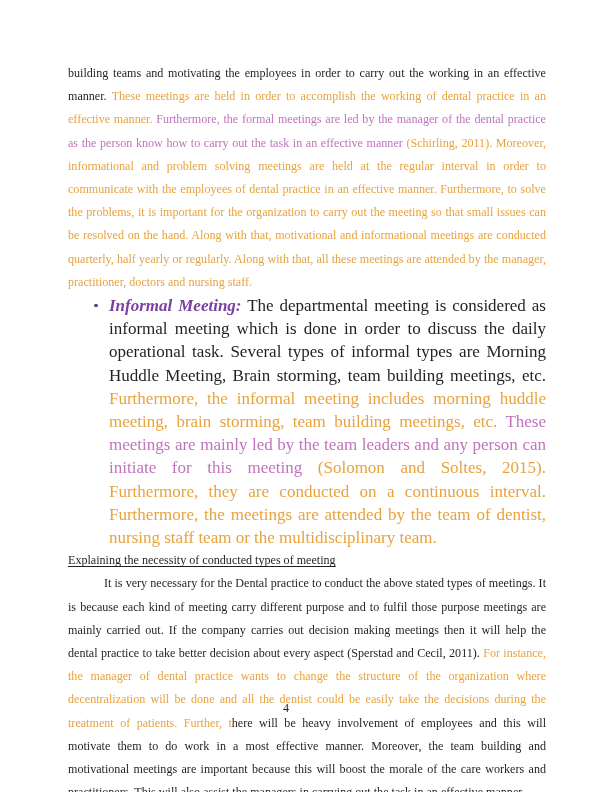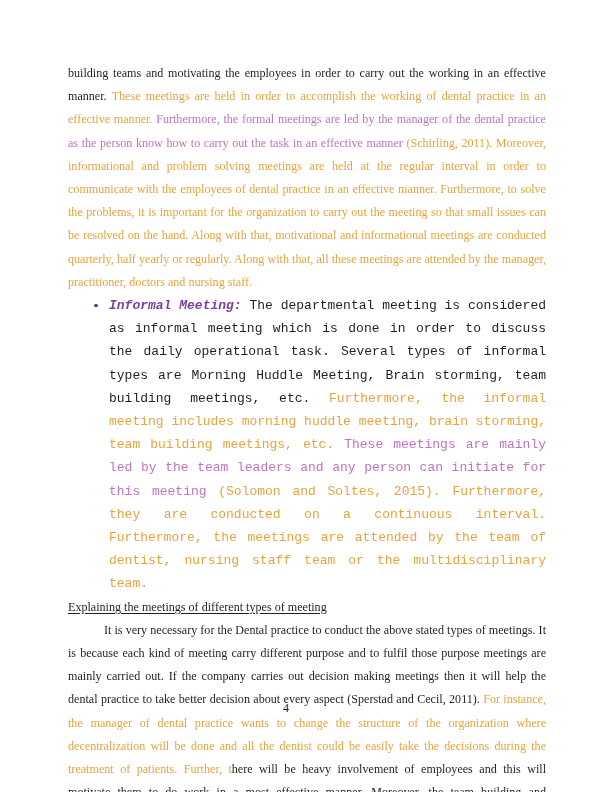--- a/index.html
+++ b/index.html
@@ -39,25 +39,24 @@
     font-family: Liberation Serif, serif;
   }
   .bullet-list {
     margin: 0;
     padding: 0;
     list-style: none;
   }
   .bullet-item {
     position: relative;
     padding-left: 41px;
-    font-size: 13px;
+    font-size: 17px;
     line-height: 23.2px;
     text-align: justify;
     text-justify: inter-word;
-    font-family: Liberation Mono, monospace;
   }
   .bullet-dot {
     position: absolute;
     left: 26px;
     top: 9.5px;
     width: 3.6px;
     height: 3.6px;
     border-radius: 50%;
     background: #5b3a7e;
   }
@@ -95,21 +94,21 @@
 <div id="page">
 
   <div id="content">
 
     <p class="body-para"><span class="seg ink">building teams and motivating the employees in order to carry out the working in an effective manner. </span><span class="seg amber">These meetings are held in order to accomplish the working of dental practice in an effective manner. </span><span class="seg orchid">Furthermore, the formal meetings are led by the manager of the dental practice as the person know how to carry out the task in an effective manner </span><span class="seg amber">(Schirling, 2011). Moreover, informational and problem solving meetings are held at the regular interval in order to communicate with the employees of dental practice in an effective manner. Furthermore, to solve the problems, it is important for the organization to carry out the meeting so that small issues can be resolved on the hand. Along with that, motivational and informational meetings are conducted quarterly, half yearly or regularly. Along with that, all these meetings are attended by the manager, practitioner, doctors and nursing staff.</span></p>
 
     <ul class="bullet-list">
       <li class="bullet-item"><span class="bullet-dot"></span><span class="seg term">Informal Meeting:</span><span class="seg ink"> The departmental meeting is considered as informal meeting which is done in order to discuss the daily operational task. Several types of informal types are Morning Huddle Meeting, Brain storming, team building meetings, etc. </span><span class="seg amber">Furthermore, the informal meeting includes morning huddle meeting, brain storming, team building meetings, etc. </span><span class="seg orchid">These meetings are mainly led by the team leaders and any person can initiate for this meeting </span><span class="seg amber">(Solomon and Soltes, 2015). Furthermore, they are conducted on a continuous interval. Furthermore, the meetings are attended by the team of dentist, nursing staff team or the multidisciplinary team.</span></li>
     </ul>
 
-    <p class="heading-underline">Explaining the meetings of different types of meeting</p>
+    <p class="heading-underline">Explaining the necessity of conducted types of meeting</p>
 
     <p class="body-para indent-para"><span class="seg ink">It is very necessary for the Dental practice to conduct the above stated types of meetings. It is because each kind of meeting carry different purpose and to fulfil those purpose meetings are mainly carried out. If the company carries out decision making meetings then it will help the dental practice to take better decision about every aspect (Sperstad and Cecil, 2011). </span><span class="seg amber">For instance, the manager of dental practice wants to change the structure of the organization where decentralization will be done and all the dentist could be easily take the decisions during the treatment of patients. Further, t</span><span class="seg ink">here will be heavy involvement of employees and this will motivate them to do work in a most effective manner. Moreover, the team building and motivational meetings are important because this will boost the morale of the care workers and practitioners. This will also assist the managers in carrying out the task in an effective manner</span></p>
 
   </div>
 
   <div id="page-number">4</div>
 
 </div>
 
 </body></html>

